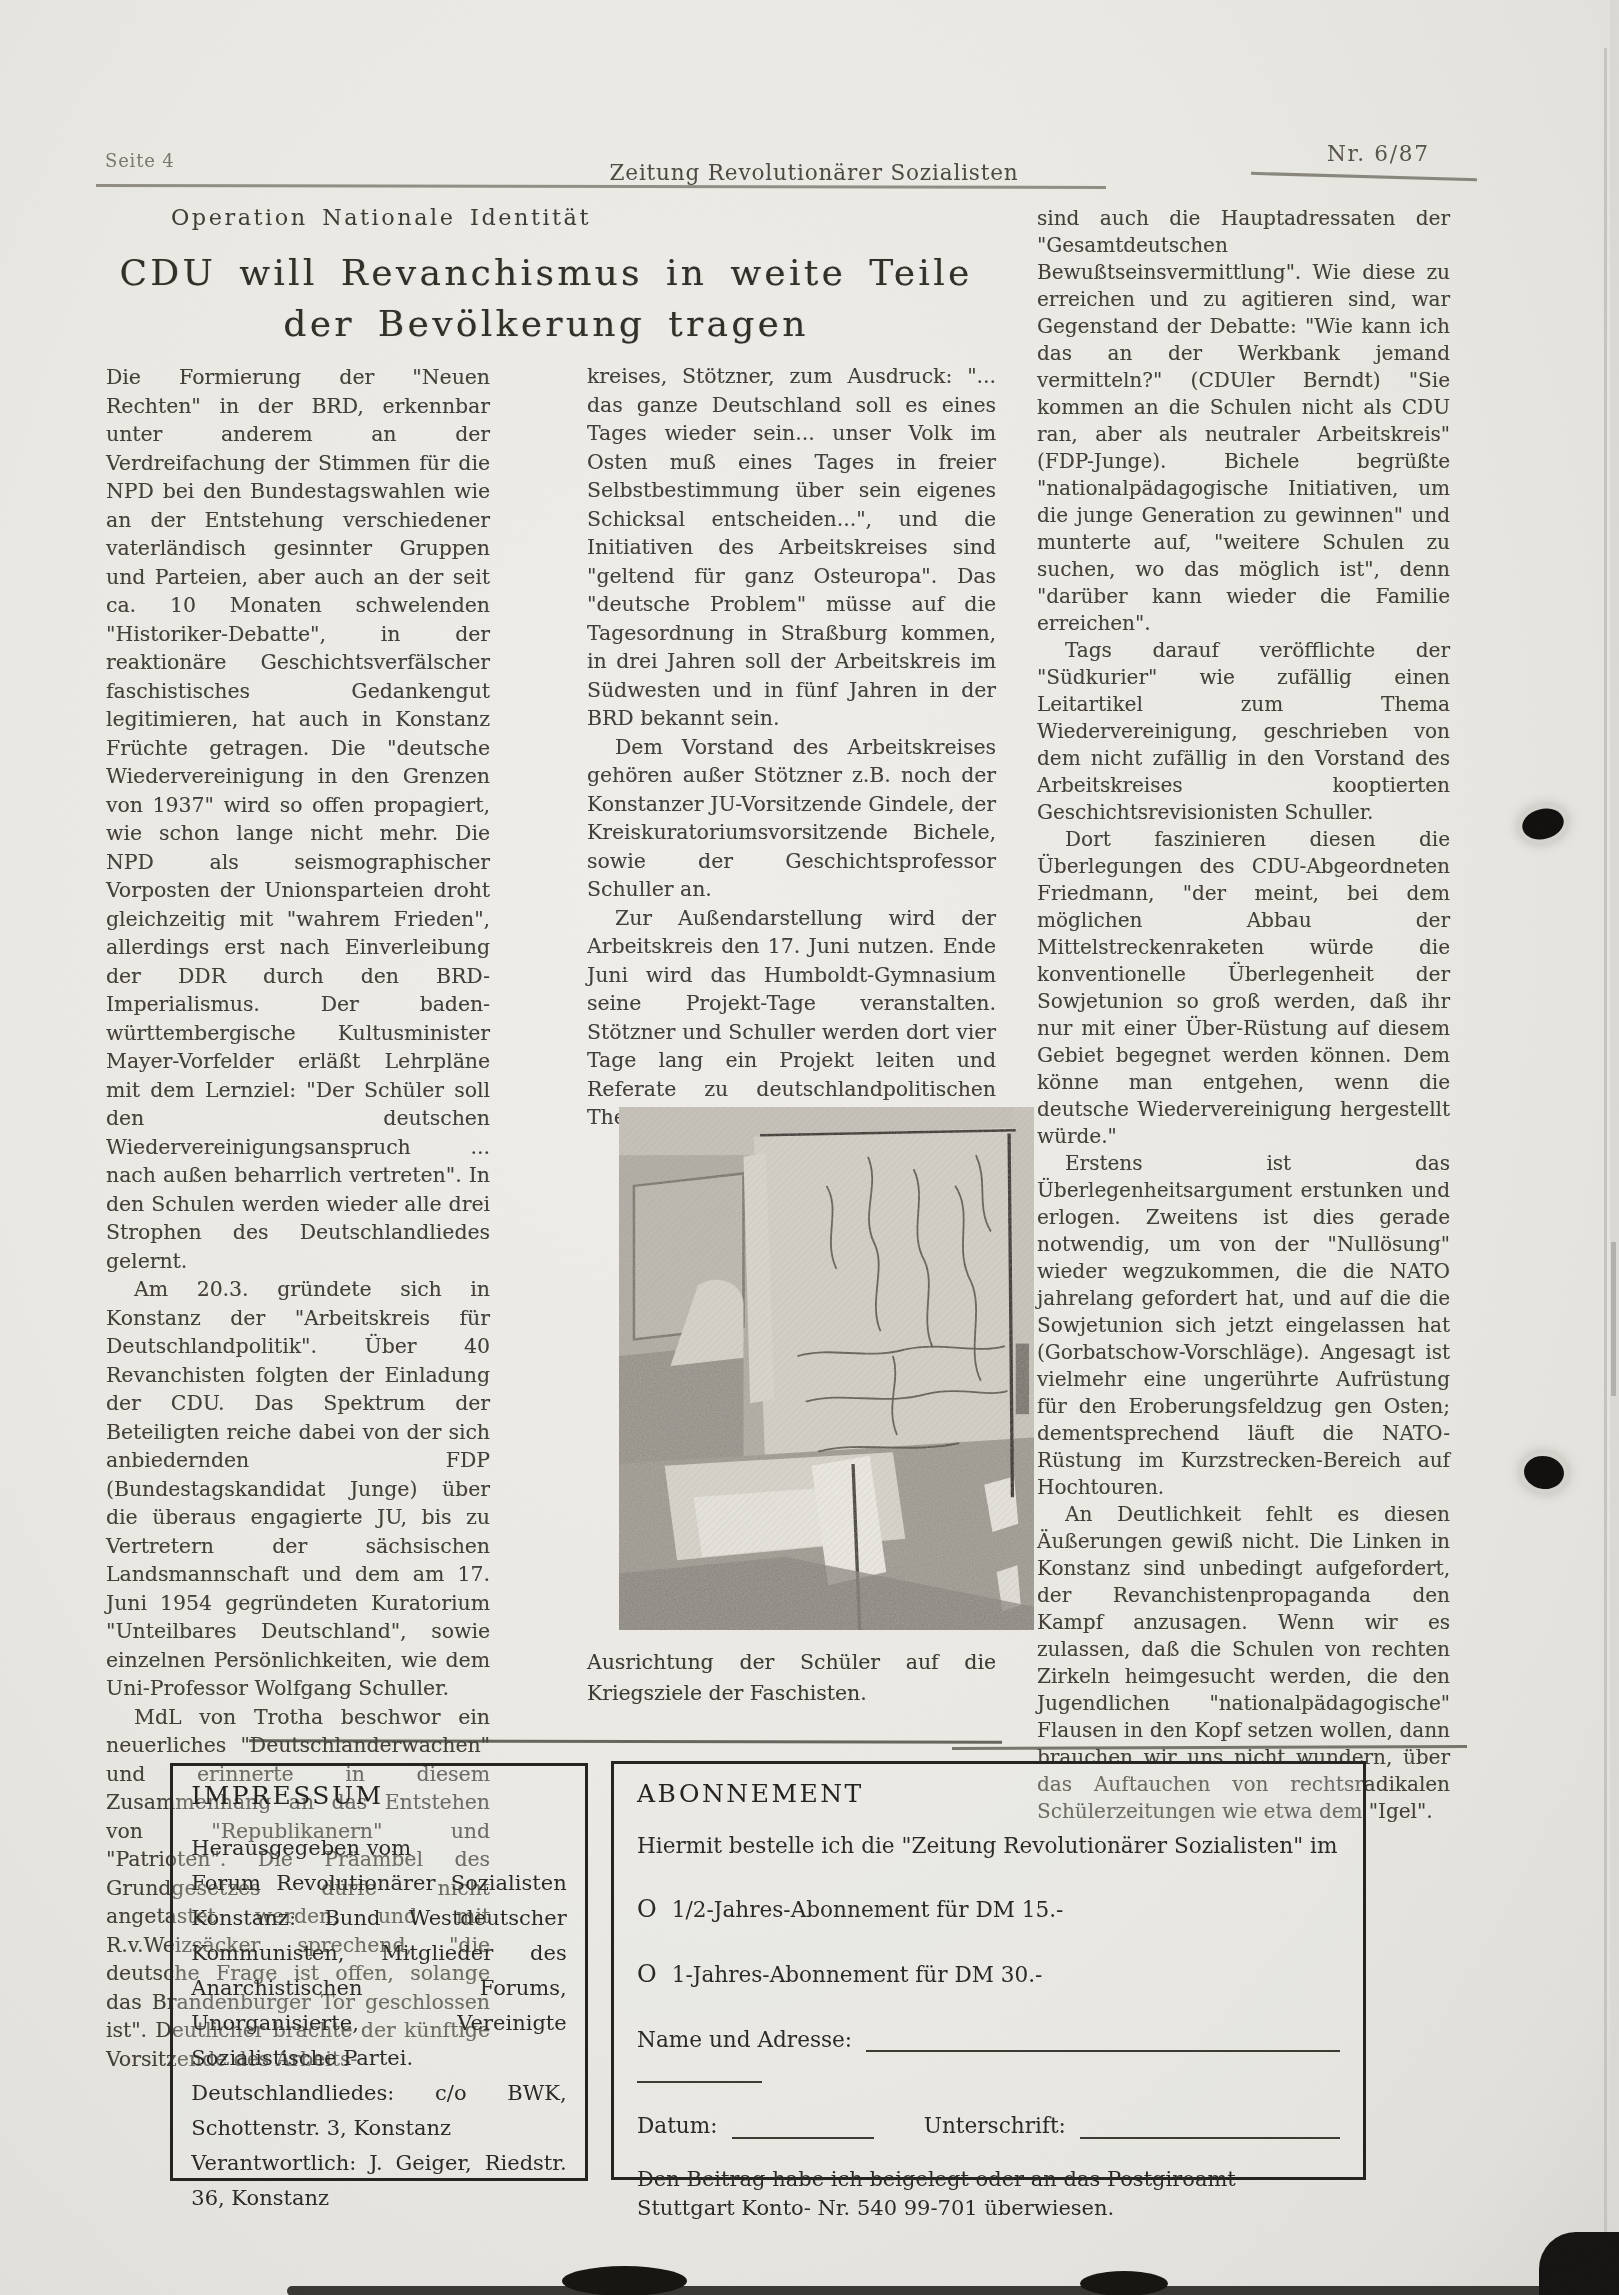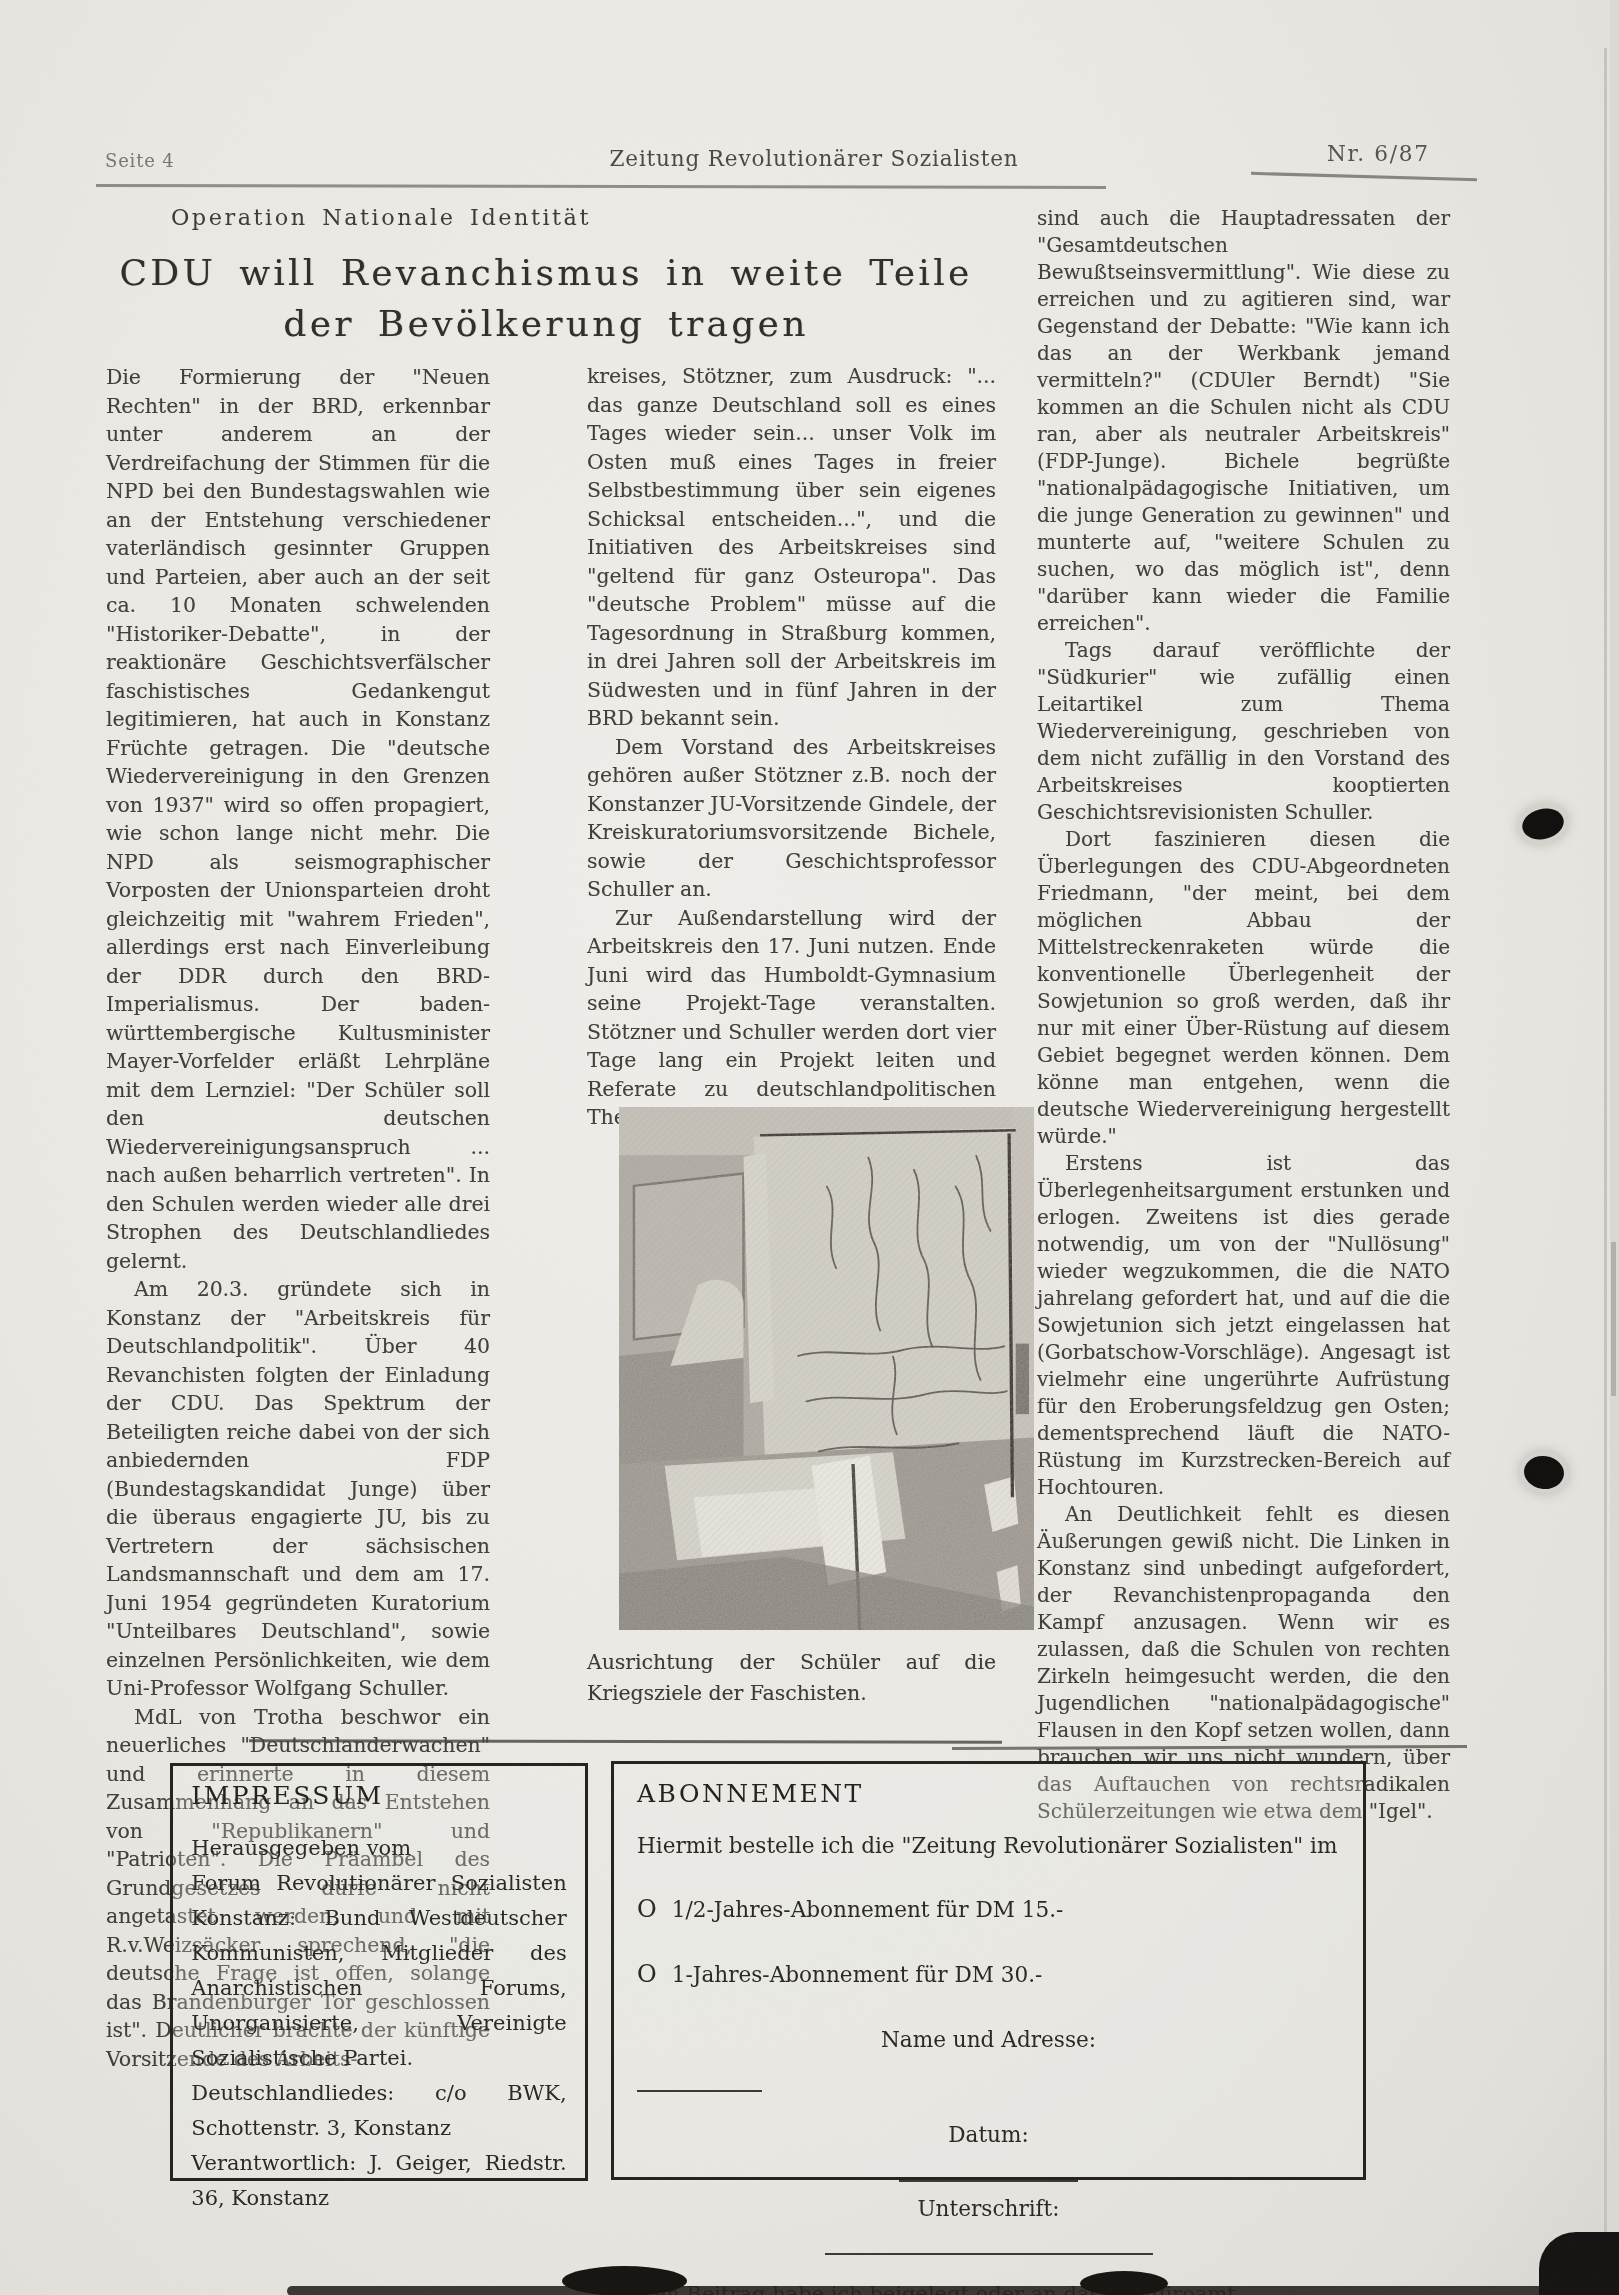--- a/index.html
+++ b/index.html
@@ -9,21 +9,21 @@
     margin:0 auto;
     background:
       radial-gradient(ellipse at 42% 38%, #efeeea 0%, #eae9e4 50%, #e2e0db 88%, #d8d6d1 100%);
     overflow:hidden;
     font-family:"DejaVu Serif","Liberation Serif",serif;
     color:#423d36;
   }
   
   .hdr{position:absolute;white-space:nowrap;}
   .hdr-page{left:105px;top:150px;font-size:18px;letter-spacing:0.8px;color:#7b766d;}
-  .hdr-title{left:544px;top:146px;width:540px;text-align:center;font-size:21.6px;letter-spacing:0.8px;color:#4d483f;}
+  .hdr-title{left:544px;top:160px;width:540px;text-align:center;font-size:21.6px;letter-spacing:0.8px;color:#4d483f;}
   .hdr-issue{left:1327px;top:141px;font-size:21.6px;letter-spacing:1.7px;color:#56514a;}
   .rule{position:absolute;background:#716d64;}
   .rule.r1{left:96px;top:185px;width:1010px;height:2.5px;opacity:.75;transform:rotate(.12deg);}
   .rule.r2{left:1251px;top:175px;width:226px;height:2.5px;opacity:.8;transform:rotate(1.6deg);}
   
   .kicker{position:absolute;left:171px;top:204px;font-size:22.4px;letter-spacing:2.5px;word-spacing:5px;color:#3e3a33;}
   .headline{position:absolute;left:98px;top:247px;width:896px;text-align:center;
     font-size:36px;line-height:51px;letter-spacing:3.3px;word-spacing:8.3px;color:#302c26;
     text-shadow:0.4px 0.4px 0.8px rgba(60,54,46,.35);}
   
@@ -44,21 +44,21 @@
   
   .box{position:absolute;border:3.3px solid #23211d;background:rgba(240,239,234,.25);box-sizing:border-box;color:#2a2722;}
   .box.impressum{left:170px;top:1763px;width:418px;height:418px;padding:11.6px 18.3px;}
   .box.abo{left:611px;top:1761px;width:755px;height:419px;padding:11.6px 23px;}
   .box-title{font-size:25px;letter-spacing:2.5px;margin:3.3px 0 21.6px 0;color:#22201c;}
   .imp-line{font-size:21px;line-height:35px;text-align:justify;margin:0;}
   .abo-row{font-size:21.6px;line-height:26.6px;}
   .abo-intro{margin-top:25px;}
   .abo-opt{margin-top:37px;display:flex;align-items:baseline;gap:15px;}
   .abo-opt .circle{font-size:24px;}
-  .form-row{display:flex;align-items:center;gap:7px;margin-top:38px;flex-direction:column;}
+  .form-row{display:flex;align-items:flex-start;gap:14px;margin-top:38px;}
   .fill{display:inline-block;border-bottom:2.1px solid #3b3731;height:1.1em;}
   .fill.grow{flex:1;}
   .blank-short{width:125px;border-bottom:2.1px solid #3b3731;height:0;margin-top:28px;}
   .datum-row{margin-top:30px;}
   .fill.w210{width:179px;}
   .fill.w360{width:328px;}
   .gap40{width:28px;}
   .abo-note{margin-top:25px;font-size:21px;line-height:29px;}
   
   .edge-band{position:absolute;left:1610px;top:0;width:9.1px;height:2295px;background:#dbd9d4;}

